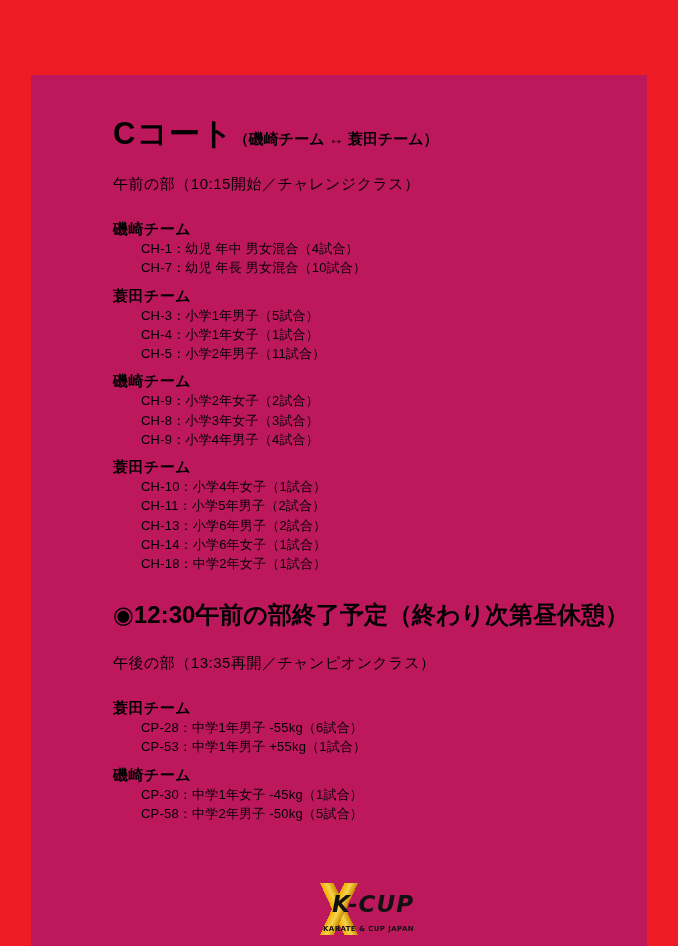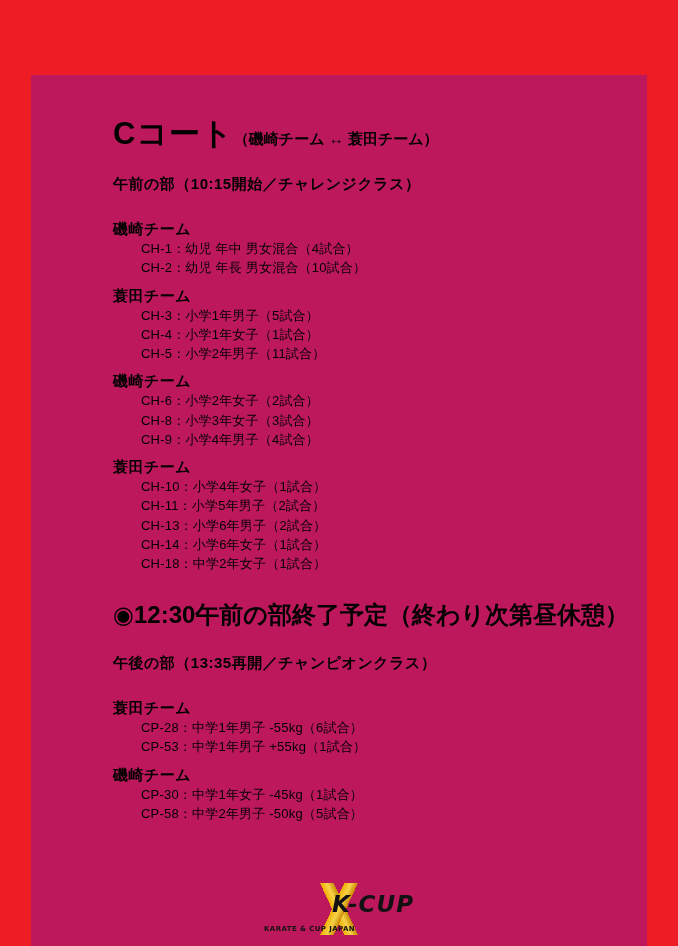--- a/index.html
+++ b/index.html
@@ -38,21 +38,21 @@
     line-height: 1.2;
     white-space: nowrap;
   }
   .court-title .sub {
     font-size: 15px;
     font-weight: bold;
     letter-spacing: 0;
   }
   .session-head {
     font-size: 15px;
-    font-weight: bold;
+    font-weight: normal;
     color: #000;
     margin-top: 23px;
     letter-spacing: 0.5px;
   }
   .team-name {
     font-size: 15px;
     font-weight: bold;
     color: #000;
     margin-top: 9px;
     letter-spacing: 0.5px;
@@ -110,21 +110,21 @@
     font-weight: bold;
     font-style: italic;
     color: #111;
     letter-spacing: 1px;
   }
   .logo .tag {
     position: absolute;
     left: 0;
     bottom: 6px;
     width: 150px;
-    text-align: left;
+    text-align: right;
     font-family: "DejaVu Sans", sans-serif;
     font-size: 7px;
     font-weight: bold;
     color: #111;
     letter-spacing: 0.4px;
   }
 </style>
 </head>
 <body>
 
@@ -134,31 +134,31 @@
     <div class="court-title">
       <span>Cコート</span><span class="sub">（磯崎チーム ↔ 蓑田チーム）</span>
     </div>
 
     <div class="session-head">午前の部（10:15開始／チャレンジクラス）</div>
 
     <div>
       <div>
         <div class="team-name block-first">磯崎チーム</div>
         <div class="entry">CH-1：幼児 年中 男女混合（4試合）</div>
-        <div class="entry">CH-2：幼児 年長 男女混合（10試合）</div>
+        <div class="entry">CH-7：幼児 年長 男女混合（10試合）</div>
       </div>
       <div>
         <div class="team-name">蓑田チーム</div>
         <div class="entry">CH-3：小学1年男子（5試合）</div>
         <div class="entry">CH-4：小学1年女子（1試合）</div>
         <div class="entry">CH-5：小学2年男子（11試合）</div>
       </div>
       <div>
         <div class="team-name">磯崎チーム</div>
-        <div class="entry">CH-6：小学2年女子（2試合）</div>
+        <div class="entry">CH-9：小学2年女子（2試合）</div>
         <div class="entry">CH-8：小学3年女子（3試合）</div>
         <div class="entry">CH-9：小学4年男子（4試合）</div>
       </div>
       <div>
         <div class="team-name">蓑田チーム</div>
         <div class="entry">CH-10：小学4年女子（1試合）</div>
         <div class="entry">CH-11：小学5年男子（2試合）</div>
         <div class="entry">CH-13：小学6年男子（2試合）</div>
         <div class="entry">CH-14：小学6年女子（1試合）</div>
         <div class="entry">CH-18：中学2年女子（1試合）</div>

